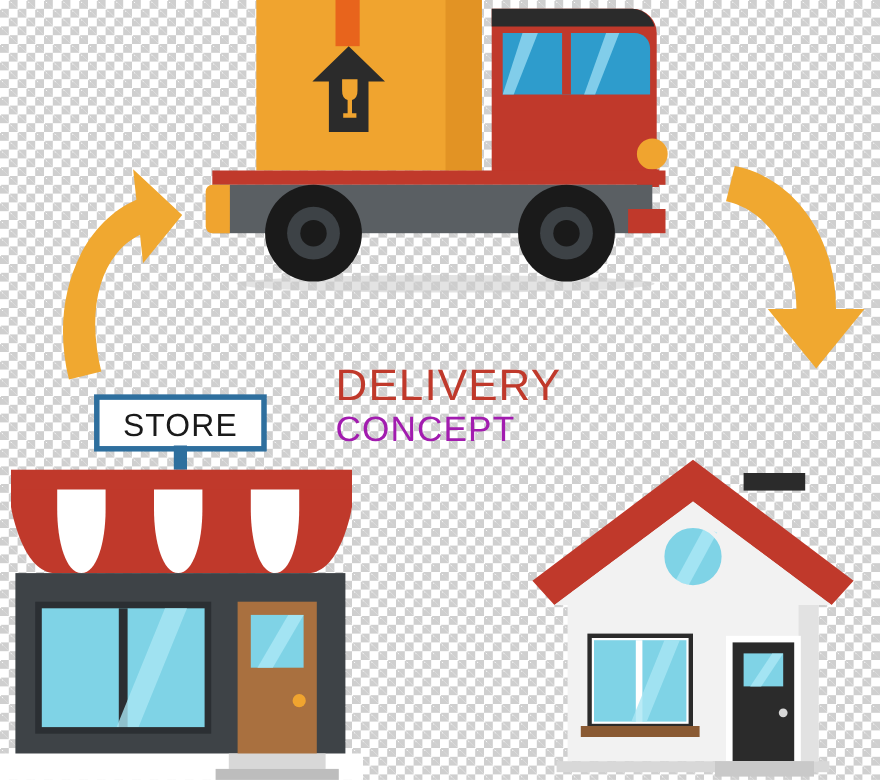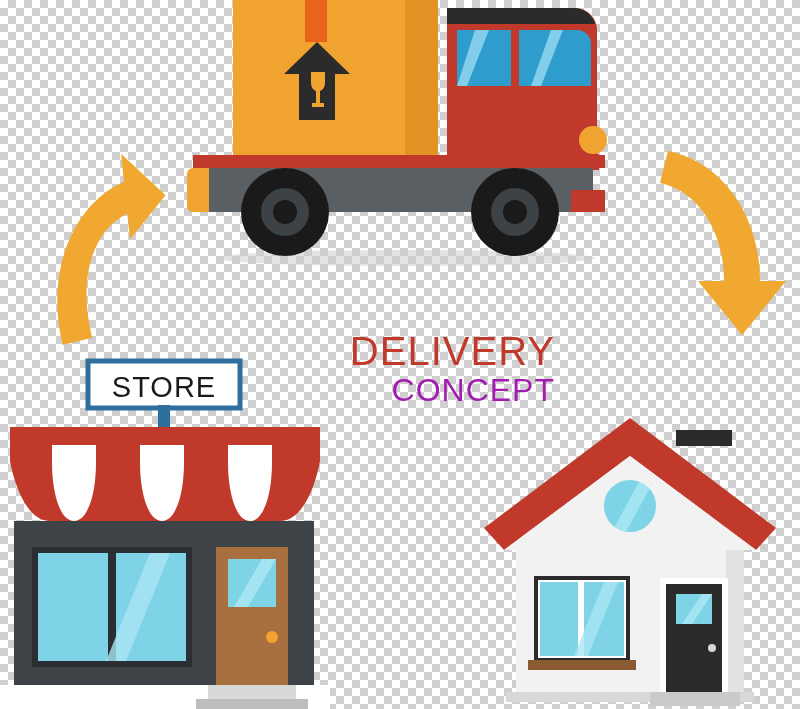--- a/index.html
+++ b/index.html
@@ -9,21 +9,21 @@
     background-color:#ffffff;
     background-image:
       linear-gradient(45deg,#cfcfcf 25%,transparent 25%,transparent 75%,#cfcfcf 75%),
       linear-gradient(45deg,#cfcfcf 25%,transparent 25%,transparent 75%,#cfcfcf 75%);
     background-size:16px 16px;
     background-position:0 0, 8px 8px;
   }
   .stage{position:absolute;inset:0;}
   .abs{position:absolute;}
   .title{
-    position:absolute; left:305px; top:330px; width:250px; text-align:right;
+    position:absolute; left:305px; top:330px; width:250px; text-align:left;
     line-height:1.05;
   }
   .title .l1{
     display:block;font-size:40px;letter-spacing:1px;color:#c0392b;font-weight:400;
   }
   .title .l2{
     display:block;font-size:32px;letter-spacing:1px;color:#a21caf;font-weight:400;margin-top:2px;
   }
   svg{display:block;}
 </style>

